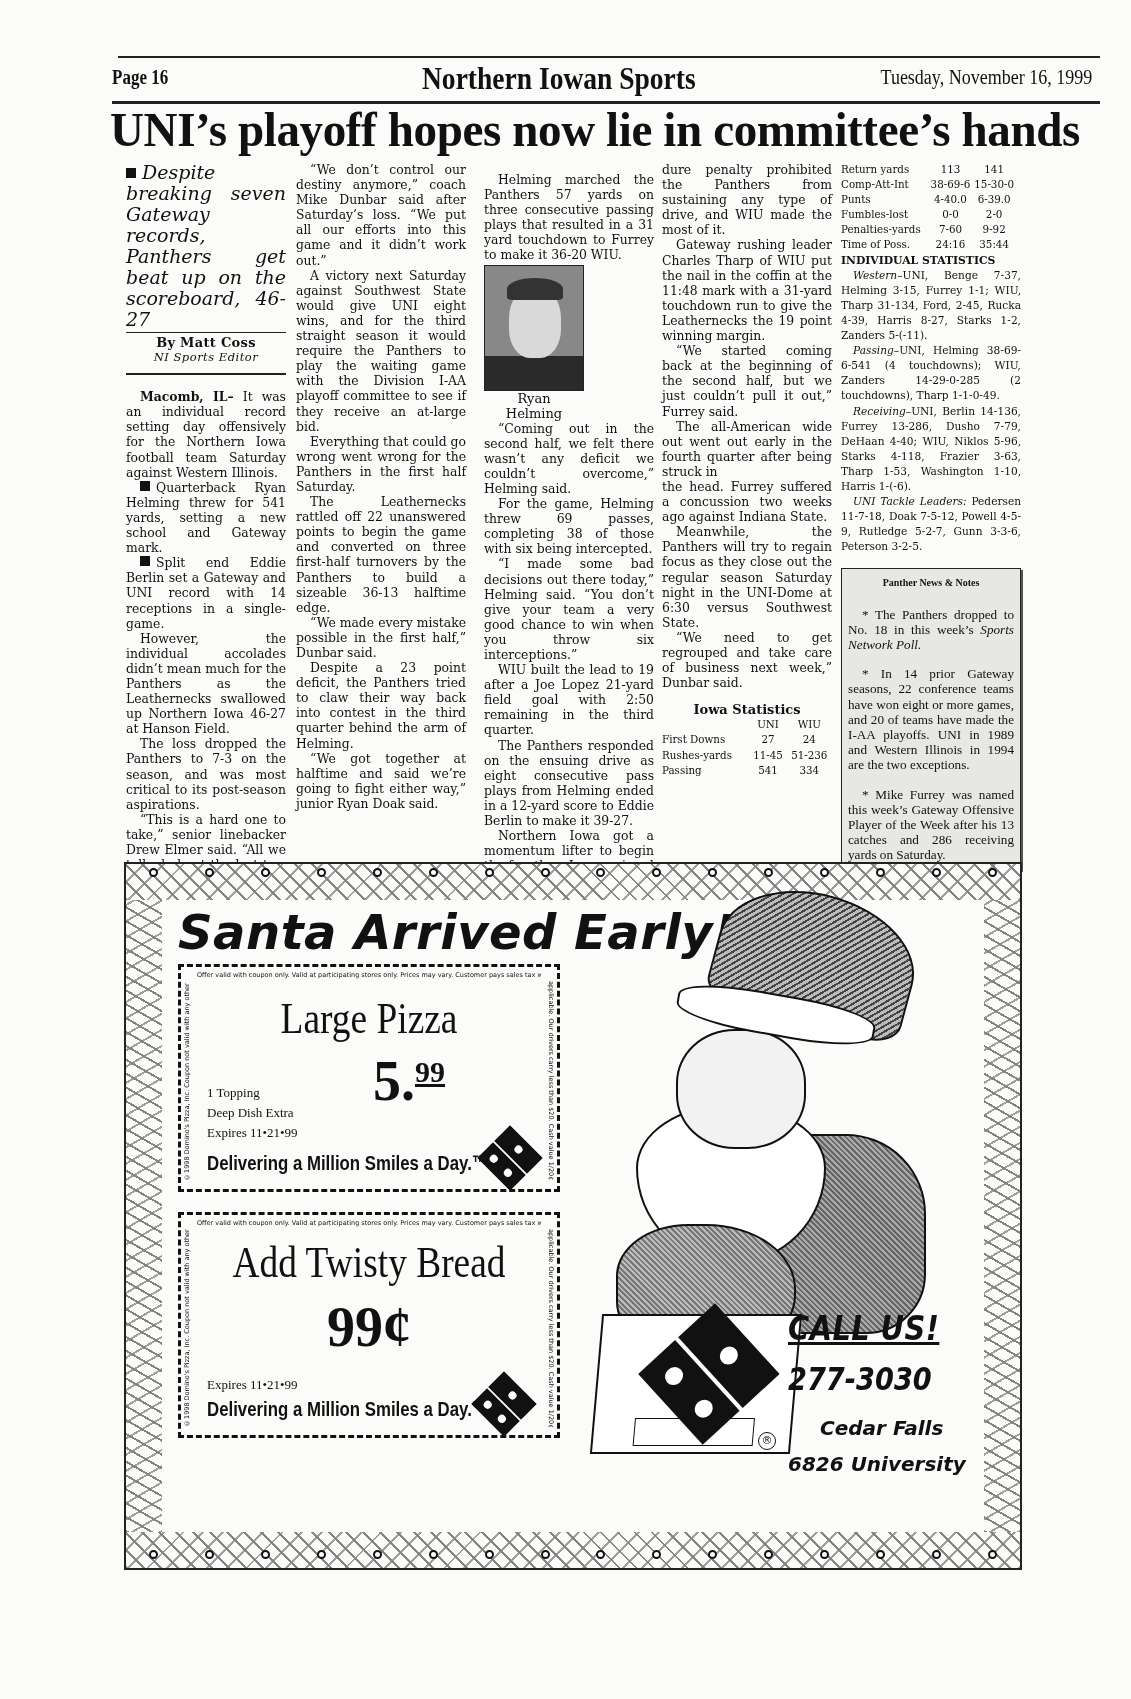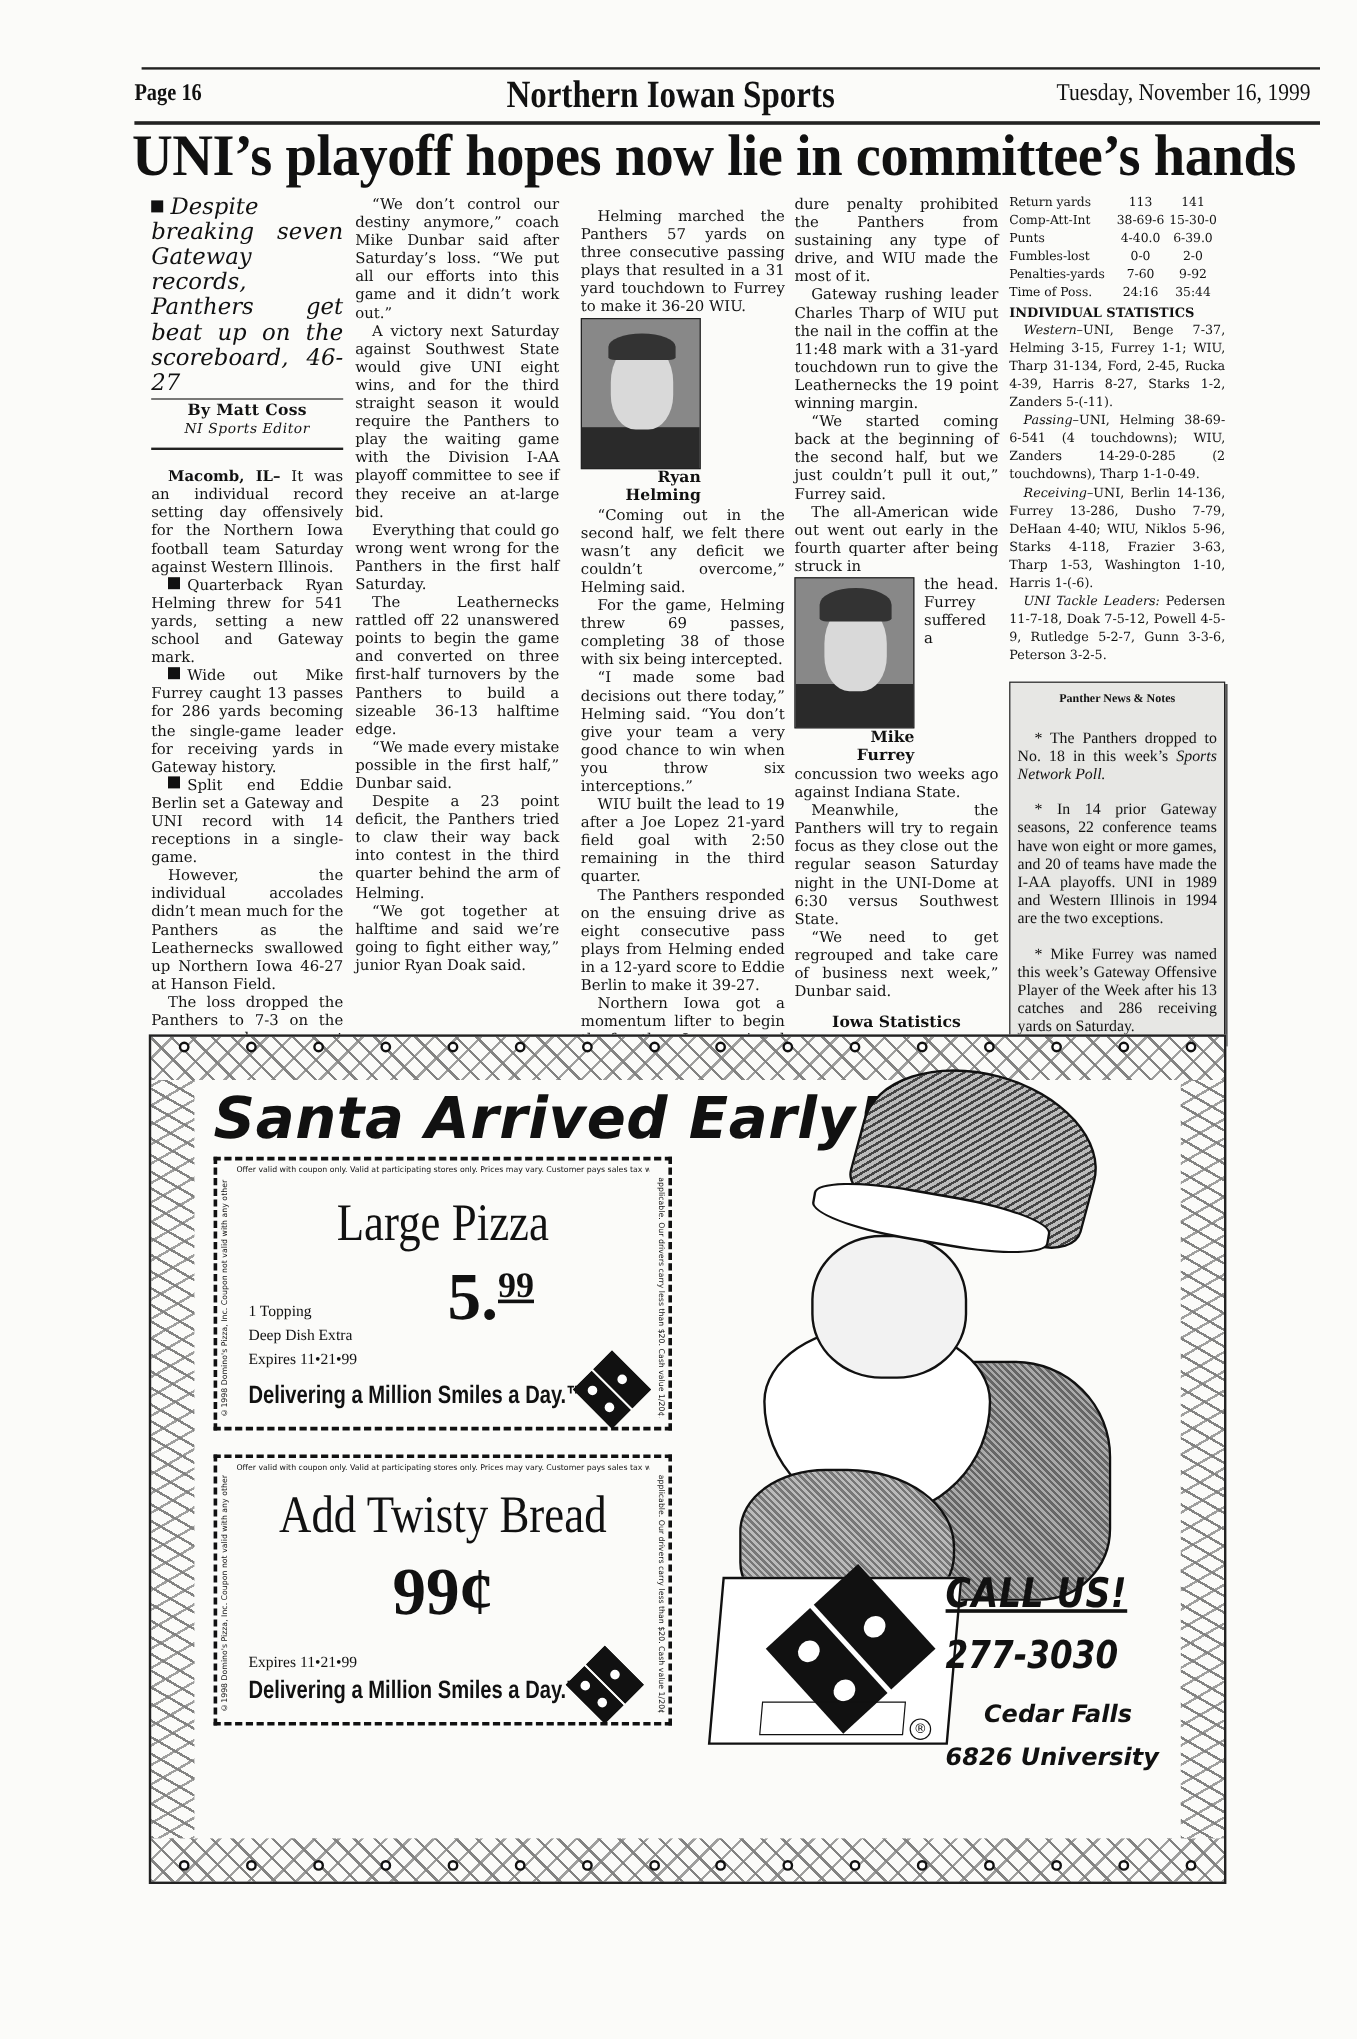--- a/index.html
+++ b/index.html
@@ -26,21 +26,21 @@
     .deck { font-style: italic; font-size: 19px; line-height: 21px; text-align: justify; padding-bottom: 2px; border-bottom: 1.5px solid #222; }
     .bullet { display: inline-block; width: 10px; height: 10px; background: #111; margin-right: 6px; vertical-align: 1px; }
     .byline { text-align: center; font-weight: bold; font-size: 13px; margin-top: 2px; letter-spacing: 0.3px; }
     .byline-title { text-align: center; font-style: italic; font-size: 11.5px; letter-spacing: 0.5px; padding-bottom: 8px; border-bottom: 2px solid #222; margin-bottom: 14px; }
     .dateline { font-weight: bold; }
 
     .photo { float: left; margin: 2px 8px 0 0; background: #888; border: 1px solid #222; position: relative; overflow: hidden; }
     .photo-face { position: absolute; border-radius: 45% 45% 40% 40%; background: #d9d9d9; }
     .photo-hair { position: absolute; border-radius: 50% 50% 10% 10%; background: #333; }
     .photo-shirt { position: absolute; background: #2a2a2a; }
-    .caption { clear: left; float: left; width: 100px; text-align: right; font-weight: bold; font-size: 13px; line-height: 15px; margin-right: 8px; }
+    .caption { clear: left; float: left; width: 100px; text-align: center; font-weight: normal; font-size: 13px; line-height: 15px; margin-right: 8px; }
     .photo-wrap { float: left; width: 108px; }
 
     .stats-title { text-align: center; font-weight: bold; font-size: 13px; margin-top: 12px; }
     table.stats { border-collapse: collapse; font-size: 10.3px; width: 170px; }
     table.stats td { padding: 0; line-height: 15.1px; }
     table.stats td.n { text-align: center; }
     .c5 table.stats { width: 175px; }
     .ind-title { font-weight: bold; font-size: 10.8px; }
     .ind p { text-indent: 12px; text-align: justify; }
 
@@ -107,21 +107,20 @@
 </div>
 <div class="mid-rule"></div>
 <h1 class="headline">UNI’s playoff hopes now lie in committee’s hands</h1>
 
 <div class="col c1">
   <div class="deck"><span class="bullet"></span><span>Despite breaking seven Gateway records, Panthers get beat up on the scoreboard, 46-27</span></div>
   <div class="byline">By Matt Coss</div>
   <div class="byline-title">NI Sports Editor</div>
   <p><span class="dateline">Macomb, IL–</span><span> It was an individual record setting day offensively for the Northern Iowa football team Saturday against Western Illinois.</span></p>
   <p><span class="bullet"></span><span>Quarterback Ryan Helming threw for 541 yards, setting a new school and Gateway mark.</span></p>
-  <p><span class="bullet"></span><span>Wide out Mike Furrey caught 13 passes for 286 yards becoming the single-game leader for receiving yards in Gateway history.</span></p>
   <p><span class="bullet"></span><span>Split end Eddie Berlin set a Gateway and UNI record with 14 receptions in a single-game.</span></p>
   <p>However, the individual accolades didn’t mean much for the Panthers as the Leathernecks swallowed up Northern Iowa 46-27 at Hanson Field.</p>
   <p>The loss dropped the Panthers to 7-3 on the season, and was most critical to its post-season aspirations.</p>
   <p>“This is a hard one to take,” senior linebacker Drew Elmer said. “All we talked about the last two weeks was how much was riding on this game.”</p>
 </div>
 
 <div class="col c2">
   <p>“We don’t control our destiny anymore,” coach Mike Dunbar said after Saturday’s loss. “We put all our efforts into this game and it didn’t work out.”</p>
   <p>A victory next Saturday against Southwest State would give UNI eight wins, and for the third straight season it would require the Panthers to play the waiting game with the Division I-AA playoff committee to see if they receive an at-large bid.</p>
   <p>Everything that could go wrong went wrong for the Panthers in the first half Saturday.</p>
@@ -148,28 +147,20 @@
   <p>The Panthers responded on the ensuing drive as eight consecutive pass plays from Helming ended in a 12-yard score to Eddie Berlin to make it 39-27.</p>
   <p>Northern Iowa got a momentum lifter to begin the fourth as Lopez missed a 26-yard field goal that gave the Panthers new life.</p>
   <p>However, an illegal proce-</p>
 </div>
 
 <div class="col c4">
   <p class="noind">dure penalty prohibited the Panthers from sustaining any type of drive, and WIU made the most of it.</p>
   <p>Gateway rushing leader Charles Tharp of WIU put the nail in the coffin at the 11:48 mark with a 31-yard touchdown run to give the Leathernecks the 19 point winning margin.</p>
   <p>“We started coming back at the beginning of the second half, but we just couldn’t pull it out,” Furrey said.</p>
   <p>The all-American wide out went out early in the fourth quarter after being struck in</p>
-  <div class="photo-wrap">
-    <div class="photo" style="width:100px;height:126px;">
-      <div class="photo-shirt" style="left:0;top:88px;width:100px;height:40px;"></div>
-      <div class="photo-face" style="left:24px;top:22px;width:52px;height:72px;"></div>
-      <div class="photo-hair" style="left:20px;top:8px;width:60px;height:28px;"></div>
-    </div>
-    <div class="caption"><span>Mike</span><br><span>Furrey</span></div>
-  </div>
   <p class="noind">the head. Furrey suffered a concussion two weeks ago against Indiana State.</p>
   <p>Meanwhile, the Panthers will try to regain focus as they close out the regular season Saturday night in the UNI-Dome at 6:30 versus Southwest State.</p>
   <p style="clear:left">“We need to get regrouped and take care of business next week,” Dunbar said.</p>
   <div class="stats-title">Iowa Statistics</div>
   <table class="stats">
     <tbody>
         <tr>
           <td></td>
           <td class="n">UNI</td>
           <td class="n">WIU</td>

